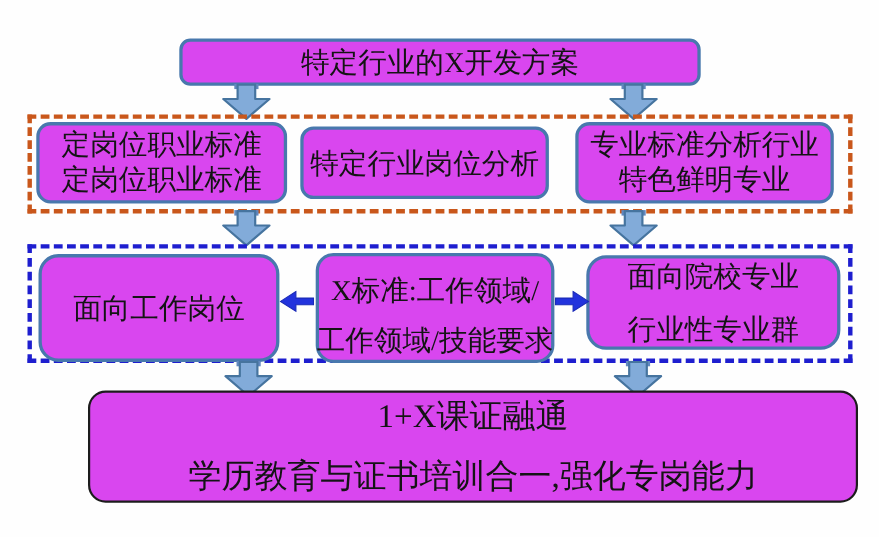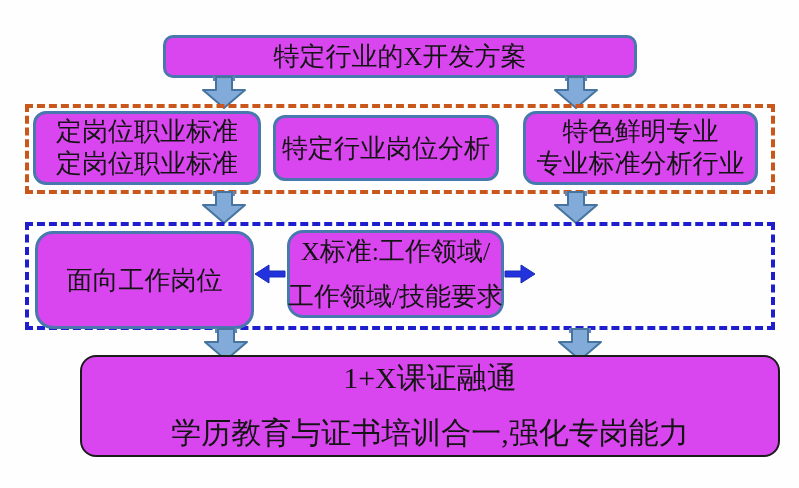--- a/index.html
+++ b/index.html
@@ -42,21 +42,21 @@
   .frame-blue {
     left: 25px; top: 222px; width: 750px; height: 108px;
     border: 4px dashed #1e1ecf;
   }
 
   .b1 { left: 33px;  top: 111px; width: 228px; height: 74px; border-radius: 13px; font-size: 26px; line-height: 1.22; }
   .b2 { left: 273px; top: 115px; width: 226px; height: 66px; border-radius: 12px; font-size: 26px; }
   .b3 { left: 523px; top: 111px; width: 235px; height: 74px; border-radius: 13px; font-size: 26px; line-height: 1.22; }
 
   .b4 { left: 35px;  top: 231px; width: 219px; height: 98px; border-radius: 18px; font-size: 26px; gap: 13px; text-align: right; }
-  .b5 { left: 287px; top: 230px; width: 217px; height: 88px; border-radius: 16px; font-size: 26px; gap: 10px; }
+  .b5 { left: 287px; top: 230px; width: 217px; height: 100px; border-radius: 16px; font-size: 26px; gap: 10px; justify-content: flex-end; }
   .b6 { left: 533px; top: 232px; width: 231px; height: 86px; border-radius: 18px; font-size: 26px; gap: 13px; }
 
   .bottom-box {
     left: 80px; top: 355px; width: 700px; height: 102px;
     border-radius: 16px; border: 2.5px solid #1c1c1c;
     font-size: 30px; gap: 14px;
   }
 
   .arrow { position: absolute; }
 </style>
@@ -81,41 +81,45 @@
   <div class="frame frame-orange"></div>
 
   <div class="box b1">
     <span class="ln">定岗位职业标准</span>
     <span class="ln">定岗位职业标准</span>
   </div>
   <div class="box b2">
     <span class="ln">特定行业岗位分析</span>
   </div>
   <div class="box b3">
+    <span class="ln">专业标准分析行业</span>
     <span class="ln">特色鲜明专业</span>
-    <span class="ln">专业标准分析行业</span>
   </div>
 
   <svg class="arrow" style="left:201px; top:191px;" width="46" height="33" viewBox="0 0 46 33">
     <rect x="12" y="0" width="22" height="5" fill="#6288bf"></rect>
     <polygon points="15,1 31,1 31,14 44,14 23,32 2,14 15,14" fill="#82abd9" stroke="#46749f" stroke-width="2" stroke-linejoin="round"></polygon>
   </svg>
   <svg class="arrow" style="left:553px; top:191px;" width="46" height="33" viewBox="0 0 46 33">
     <rect x="12" y="0" width="22" height="5" fill="#6288bf"></rect>
     <polygon points="15,1 31,1 31,14 44,14 23,32 2,14 15,14" fill="#82abd9" stroke="#46749f" stroke-width="2" stroke-linejoin="round"></polygon>
   </svg>
 
   <div class="frame frame-blue"></div>
 
   <div class="box b4">
     <span class="ln">面向工作岗位</span>
   </div>
   <div class="box b5">
     <span class="ln">X标准:工作领域/</span>
     <span class="ln">工作领域/技能要求</span>
+  </div>
+  <div class="box b6">
+    <span class="ln">面向院校专业</span>
+    <span class="ln">行业性专业群</span>
   </div>
 
   <svg class="arrow" style="left:254px; top:264px;" width="32" height="20" viewBox="0 0 32 20">
     <polygon points="31,7 15,7 15,1 1,10 15,19 15,13 31,13" fill="#2233dd" stroke="#1b2bb8" stroke-width="1"></polygon>
   </svg>
   <svg class="arrow" style="left:504px; top:264px;" width="32" height="20" viewBox="0 0 32 20">
     <polygon points="1,7 17,7 17,1 31,10 17,19 17,13 1,13" fill="#2233dd" stroke="#1b2bb8" stroke-width="1"></polygon>
   </svg>
 
   <svg class="arrow" style="left:203px; top:328px;" width="46" height="33" viewBox="0 0 46 33">

